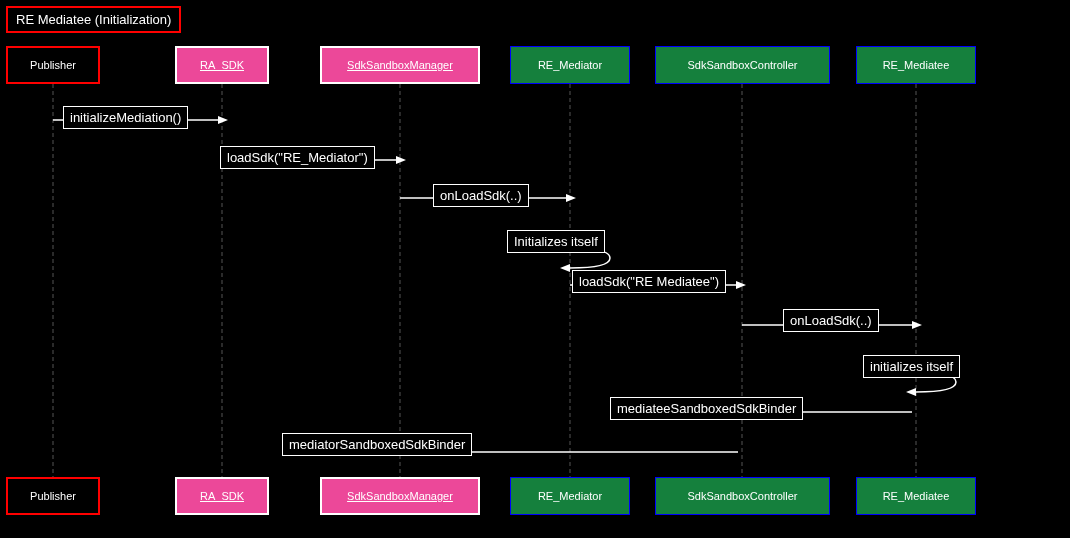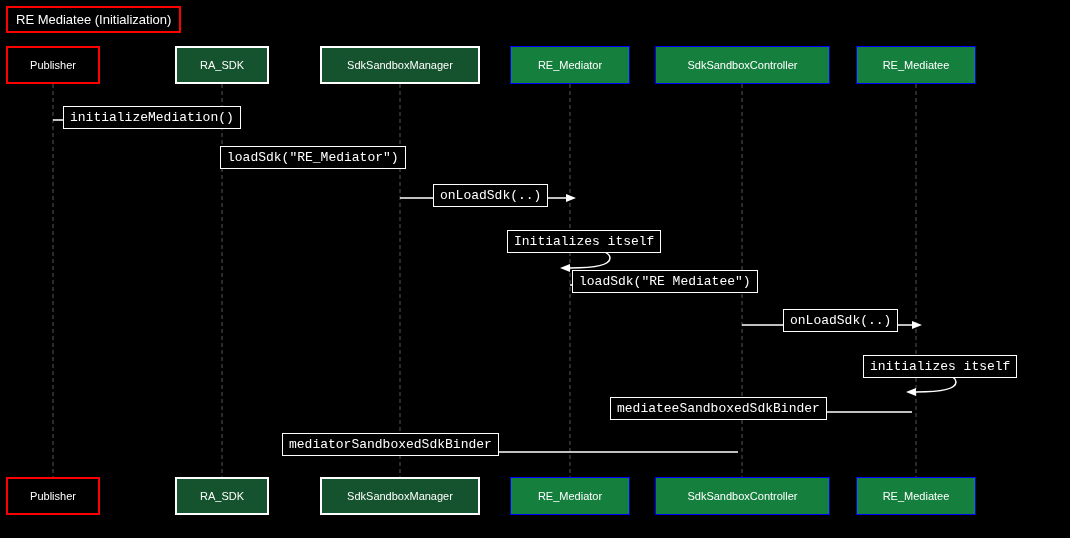--- a/index.html
+++ b/index.html
@@ -22,23 +22,24 @@
       position: absolute;
       border: 1px solid #fff;
       padding: 4px 8px;
       white-space: nowrap;
       display: flex;
       align-items: center;
       justify-content: center;
       font-size: 11px;
     }
     .box-white-border {
-      background: #14532d;
+      background: #ec4899;
       border: 2px solid #fff;
       color: #fff;
+      text-decoration: underline;
     }
     .box-red-border {
       background: #000;
       border: 2px solid red;
       color: #fff;
     }
     .box-blue {
       background: #15803d;
       border: 1px solid blue;
       color: #fff;
@@ -52,21 +53,20 @@
       font-size: 13px;
     }
     .label {
       position: absolute;
       color: #fff;
       font-size: 13px;
       white-space: nowrap;
       background: #000;
       border: 1px solid #fff;
       padding: 3px 6px;
-      font-family: Liberation Mono, monospace;
     }
     
     .arrows-svg {
       position: absolute;
       top: 0;
       left: 0;
       width: 1070px;
       height: 538px;
       pointer-events: none;
     }

